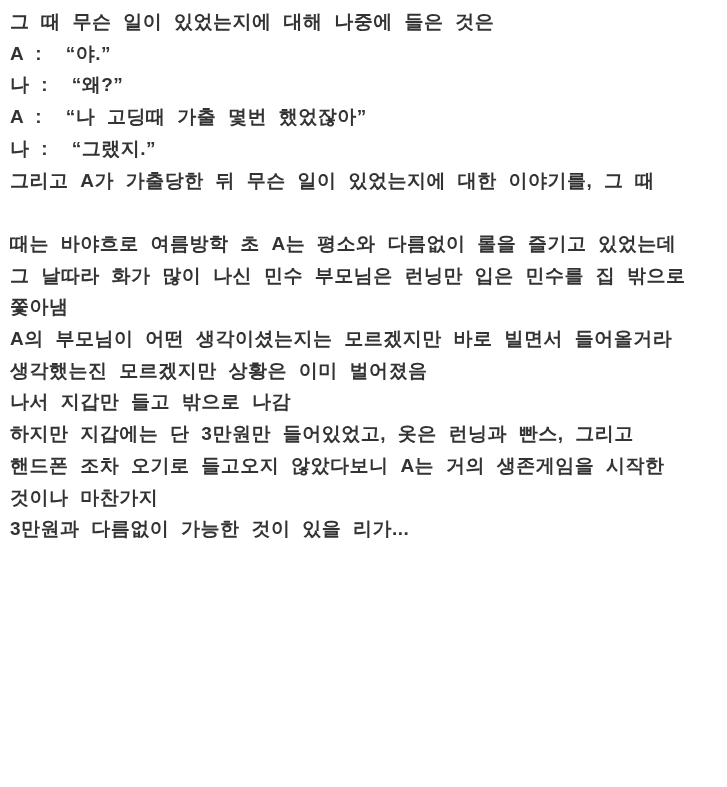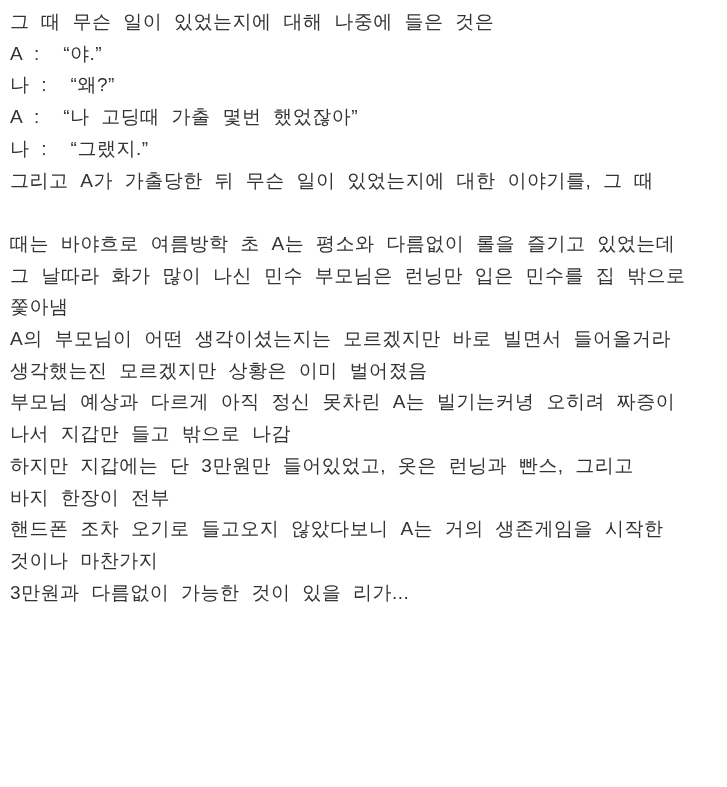--- a/index.html
+++ b/index.html
@@ -15,20 +15,21 @@
       width: 727px;
       height: 787px;
       padding: 6px 10px 20px 10px;
       background: #ffffff;
       font-family: "Liberation Sans", "DejaVu Sans", sans-serif;
       font-size: 19px;
       line-height: 31.7px;
       color: #333333;
       letter-spacing: 0.5px;
       word-spacing: 6px;
+      font-weight: bold;
     }
     .line {
       white-space: pre-wrap;
       min-height: 31.7px;
     }
   </style>
 </head>
 <body>
 
 <div class="page">
@@ -37,20 +38,18 @@
     <div class="line">나 :  “왜?”</div>
     <div class="line">A :  “나 고딩때 가출 몇번 했었잖아”</div>
     <div class="line">나 :  “그랬지.”</div>
     <div class="line">그리고 A가 가출당한 뒤 무슨 일이 있었는지에 대한 이야기를, 그 때</div>
     <div class="line">&nbsp;</div>
     <div class="line">때는 바야흐로 여름방학 초 A는 평소와 다름없이 롤을 즐기고 있었는데</div>
     <div class="line">그 날따라 화가 많이 나신 민수 부모님은 런닝만 입은 민수를 집 밖으로</div>
     <div class="line">쫓아냄</div>
     <div class="line">A의 부모님이 어떤 생각이셨는지는 모르겠지만 바로 빌면서 들어올거라</div>
     <div class="line">생각했는진 모르겠지만 상황은 이미 벌어졌음</div>
-    <div class="line">부모님 예상과 다르게 아직 정신 못차린 A는 빌기는커녕 오히려 짜증이</div>
     <div class="line">나서 지갑만 들고 밖으로 나감</div>
     <div class="line">하지만 지갑에는 단 3만원만 들어있었고, 옷은 런닝과 빤스, 그리고</div>
-    <div class="line">바지 한장이 전부</div>
     <div class="line">핸드폰 조차 오기로 들고오지 않았다보니 A는 거의 생존게임을 시작한</div>
     <div class="line">것이나 마찬가지</div>
     <div class="line">3만원과 다름없이 가능한 것이 있을 리가...</div>
   </div>
 
 </body></html>

